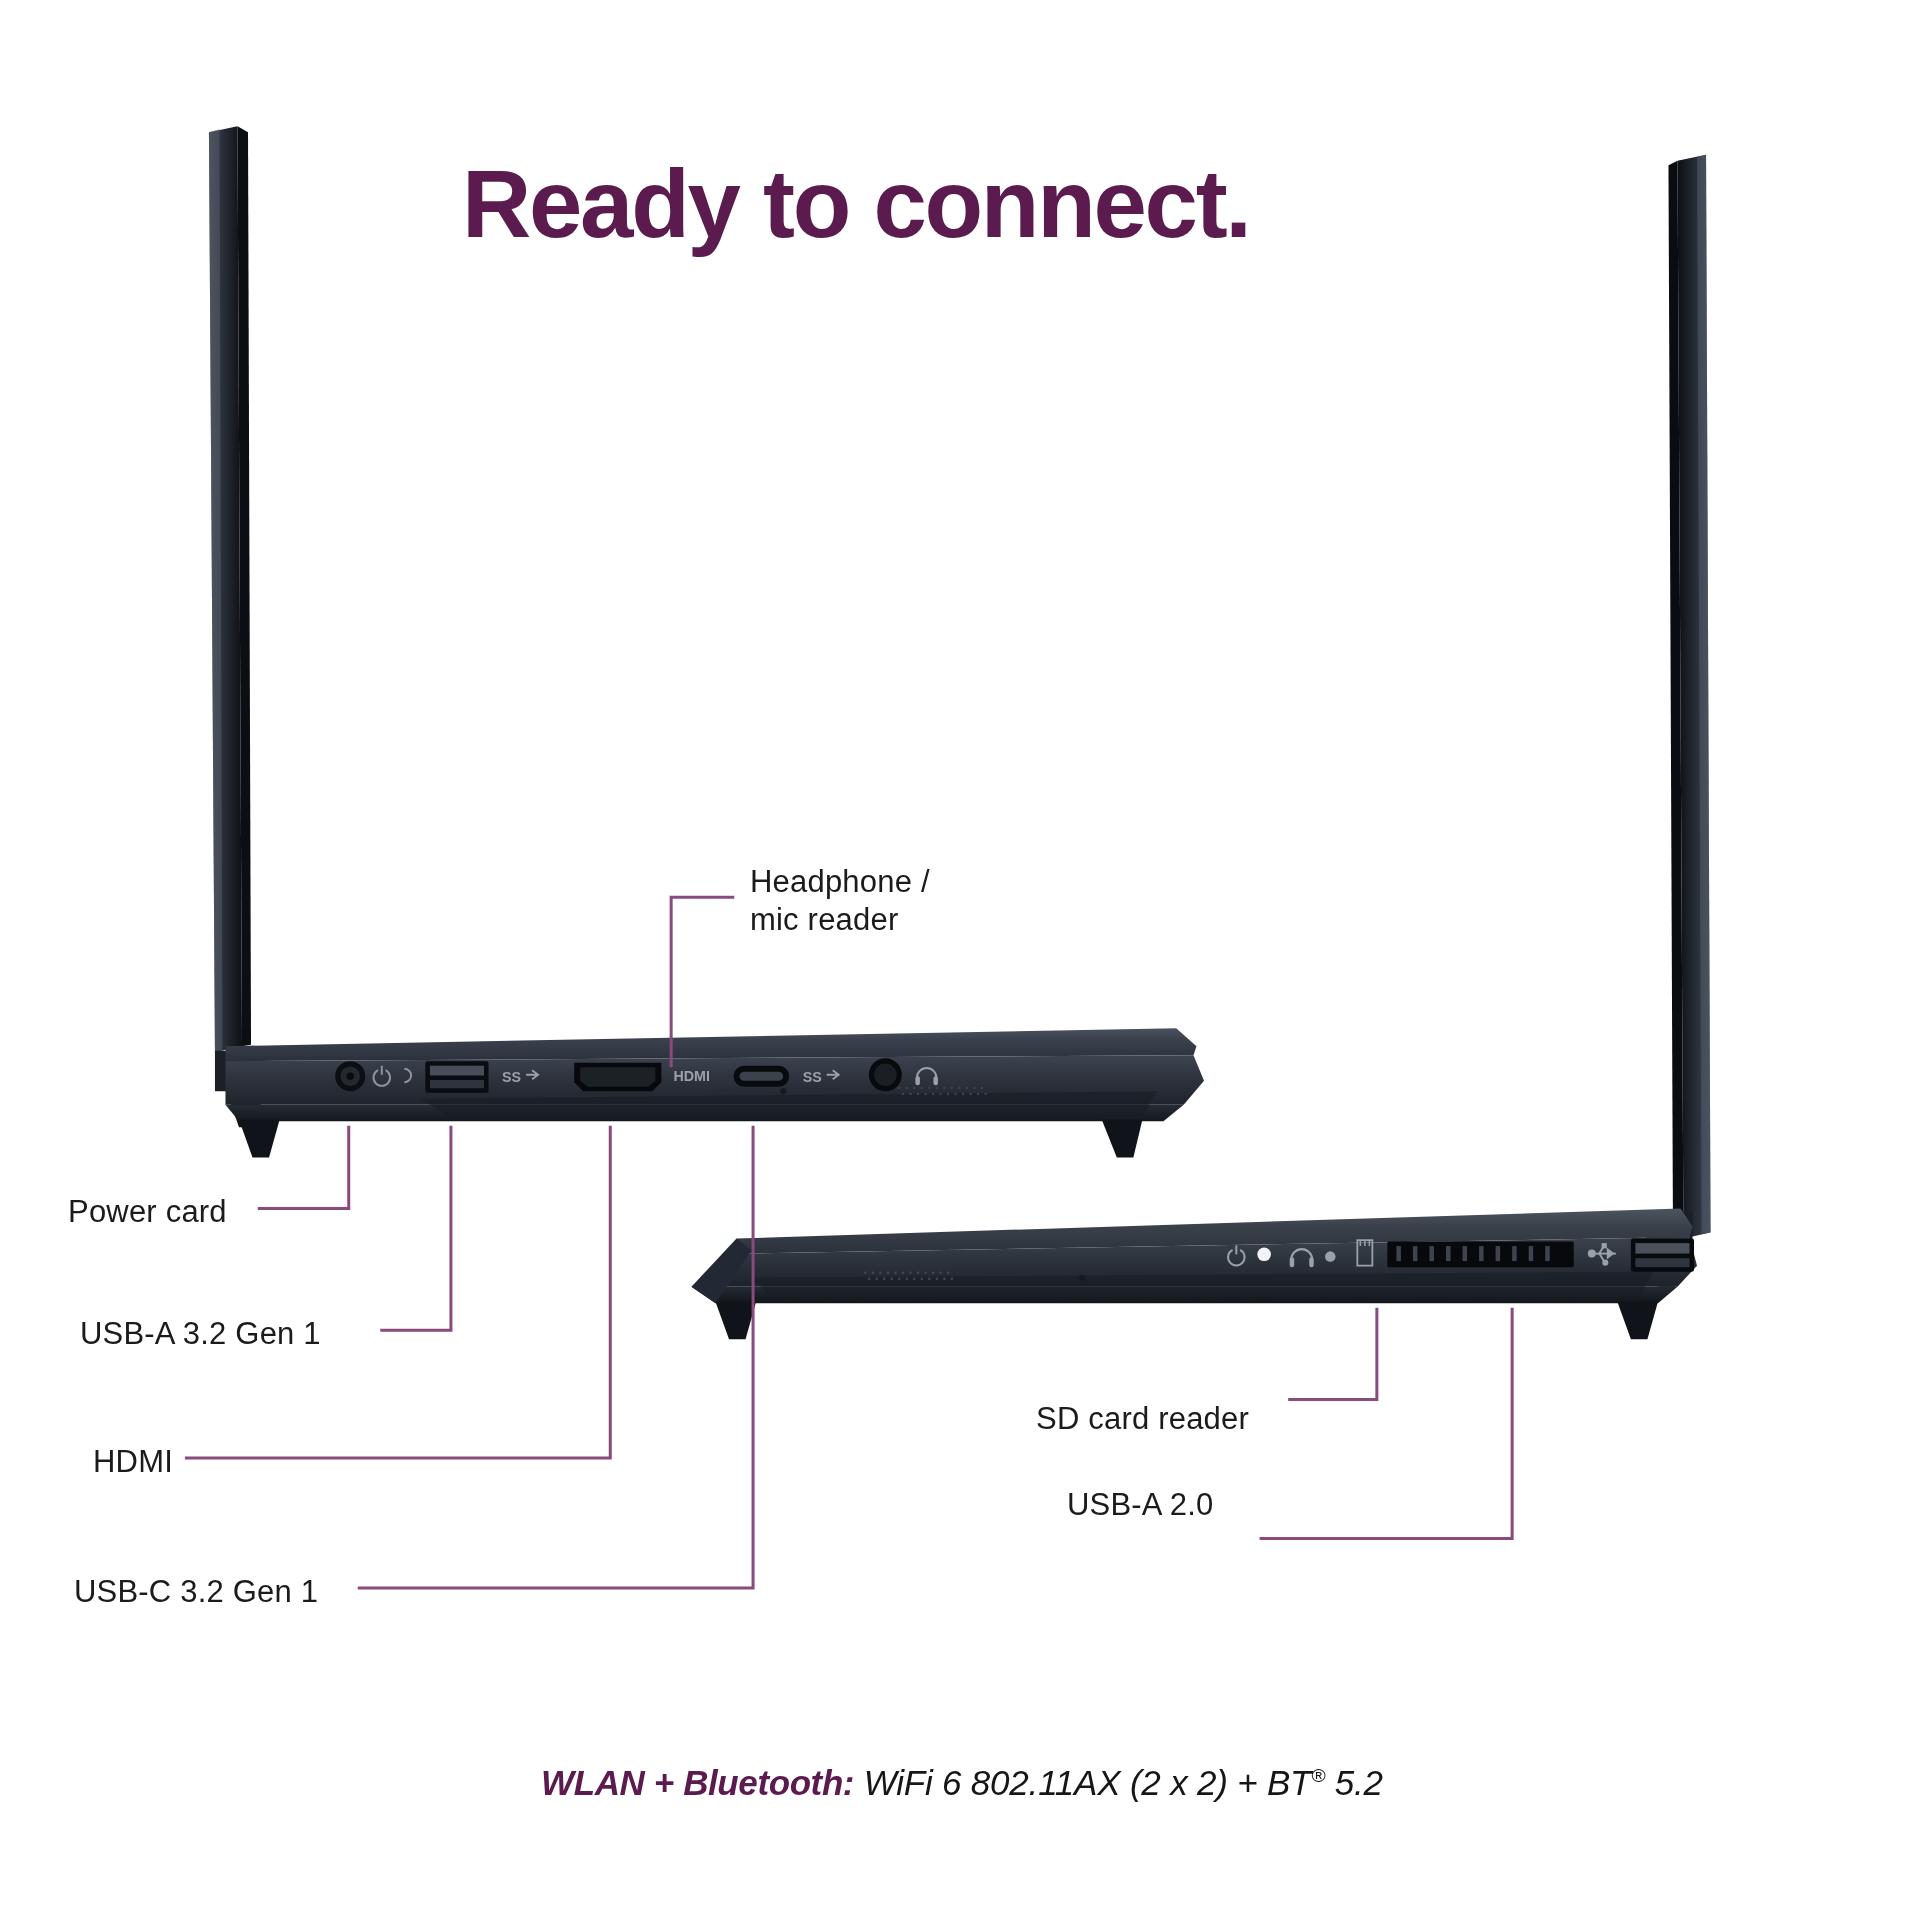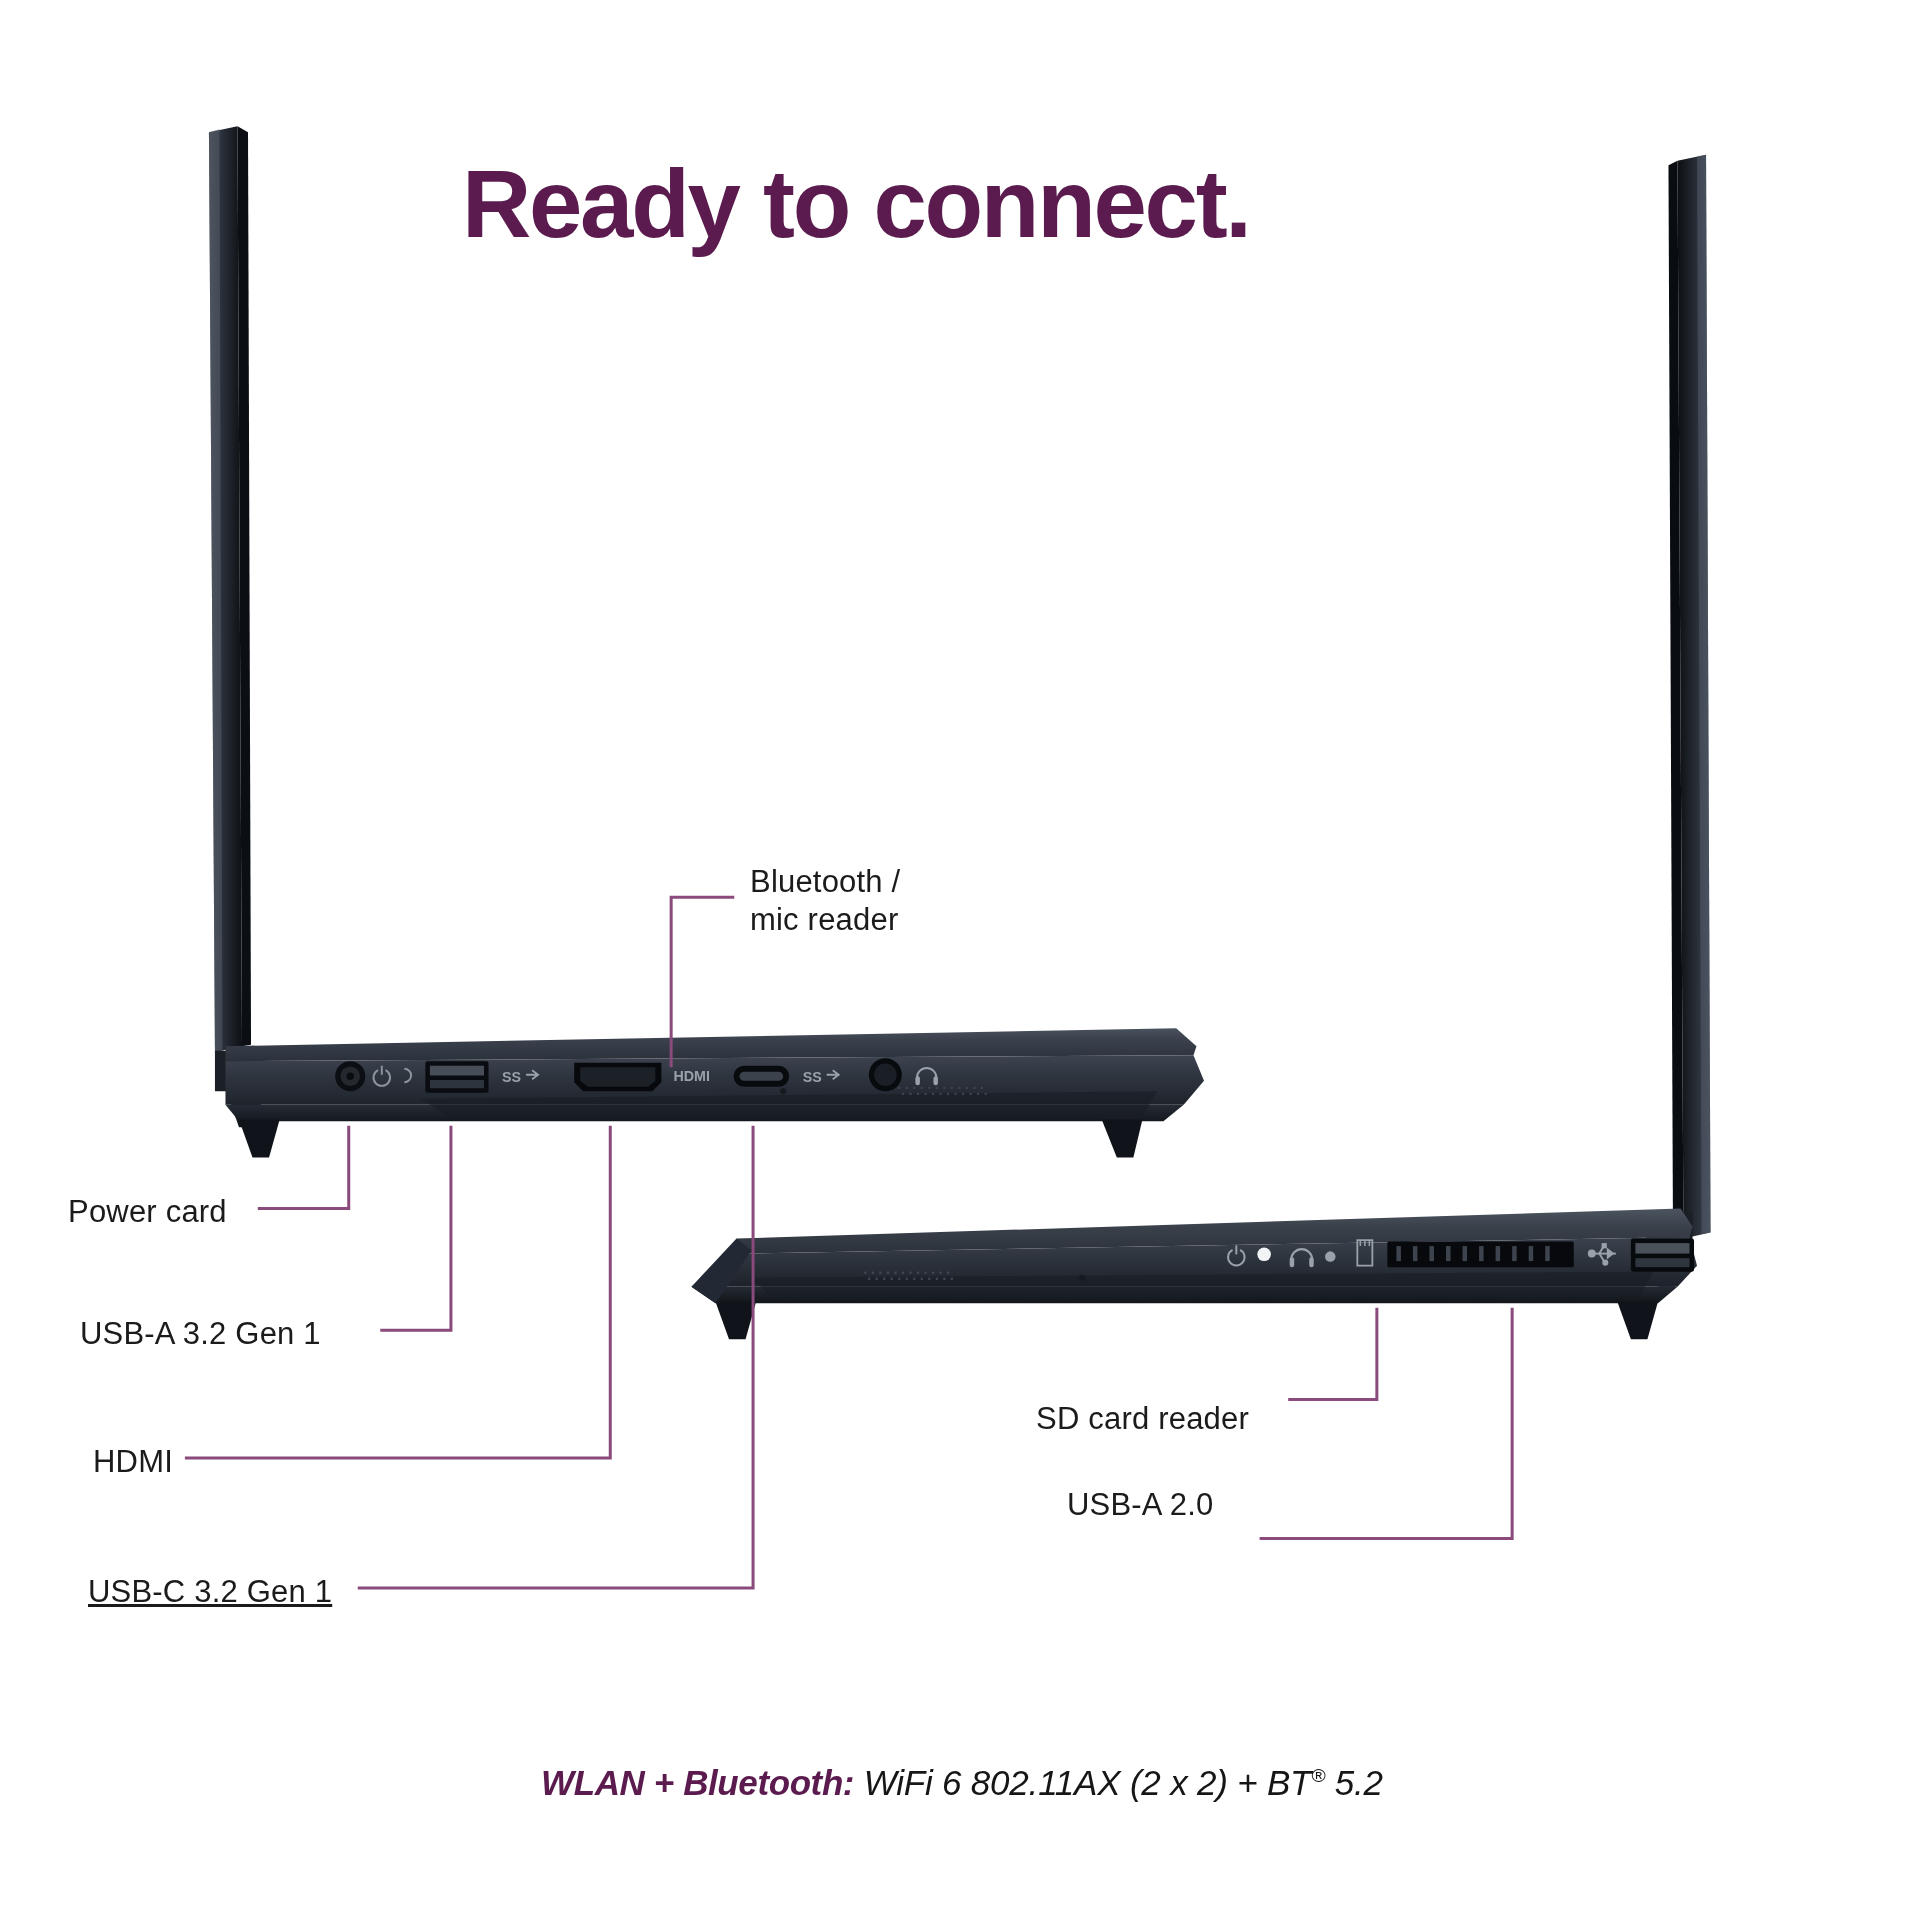--- a/index.html
+++ b/index.html
@@ -330,31 +330,31 @@
 
       <path d="M478,2113 L1002,2113 L1002,1500"></path>
 
       <path d="M1716,1862 L1832,1862 L1832,1742"></path>
 
       <path d="M1678,2047 L2012,2047 L2012,1742"></path>
     </g>
   </svg>
 
   <div class="callout" style="left:750px; top:863px;">
-    <div>Bluetooth /</div>
+    <div>Headphone /</div>
     <div>mic reader</div>
   </div>
 
   <div class="callout" style="left:68px; top:1193px;">Power card</div>
 
   <div class="callout" style="left:80px; top:1315px;">USB-A 3.2 Gen 1</div>
 
   <div class="callout" style="left:93px; top:1443px;">HDMI</div>
 
-  <div class="callout" style="left:88px; top:1573px;text-decoration:underline;">USB-C 3.2 Gen 1</div>
+  <div class="callout" style="left:74px; top:1573px;">USB-C 3.2 Gen 1</div>
 
   <div class="callout" style="left:1036px; top:1384px;margin-top:16px;">SD card reader</div>
 
   <div class="callout" style="left:1067px; top:1486px;">USB-A 2.0</div>
 
   <div class="footer">
     <span class="bold">WLAN + Bluetooth:</span><span class="rest"> WiFi 6 802.11AX (2 x 2) + BT</span><sup class="rest">®</sup><span class="rest"> 5.2</span>
   </div>
 
 </div>

